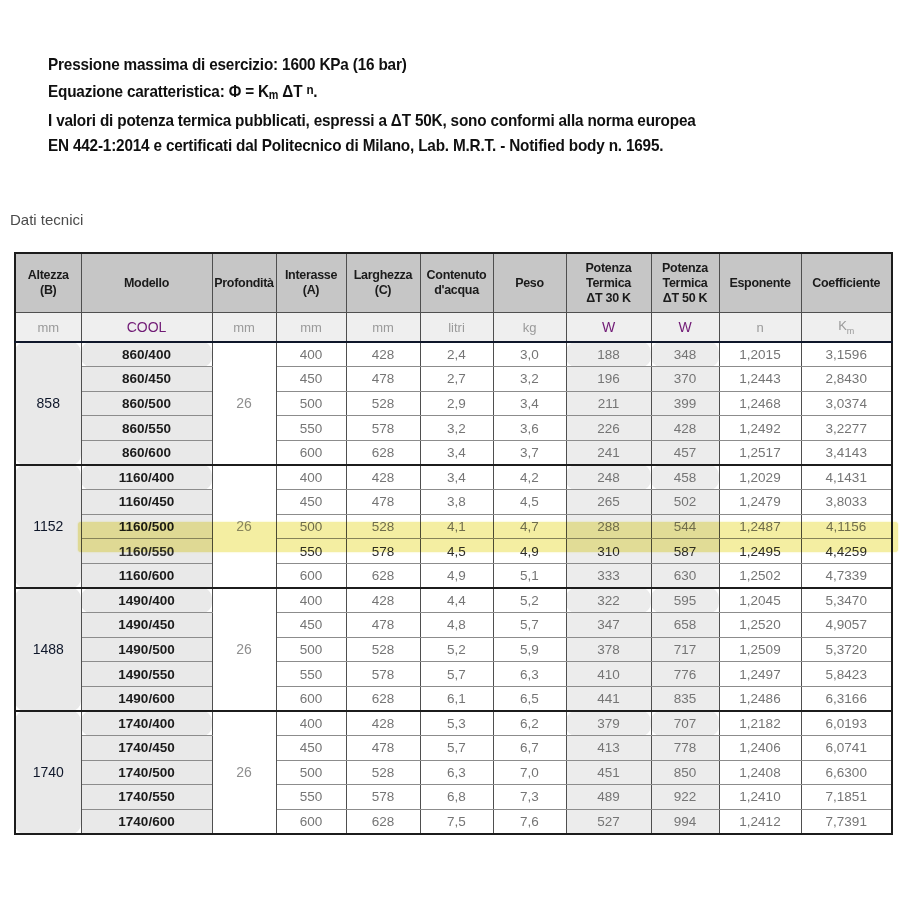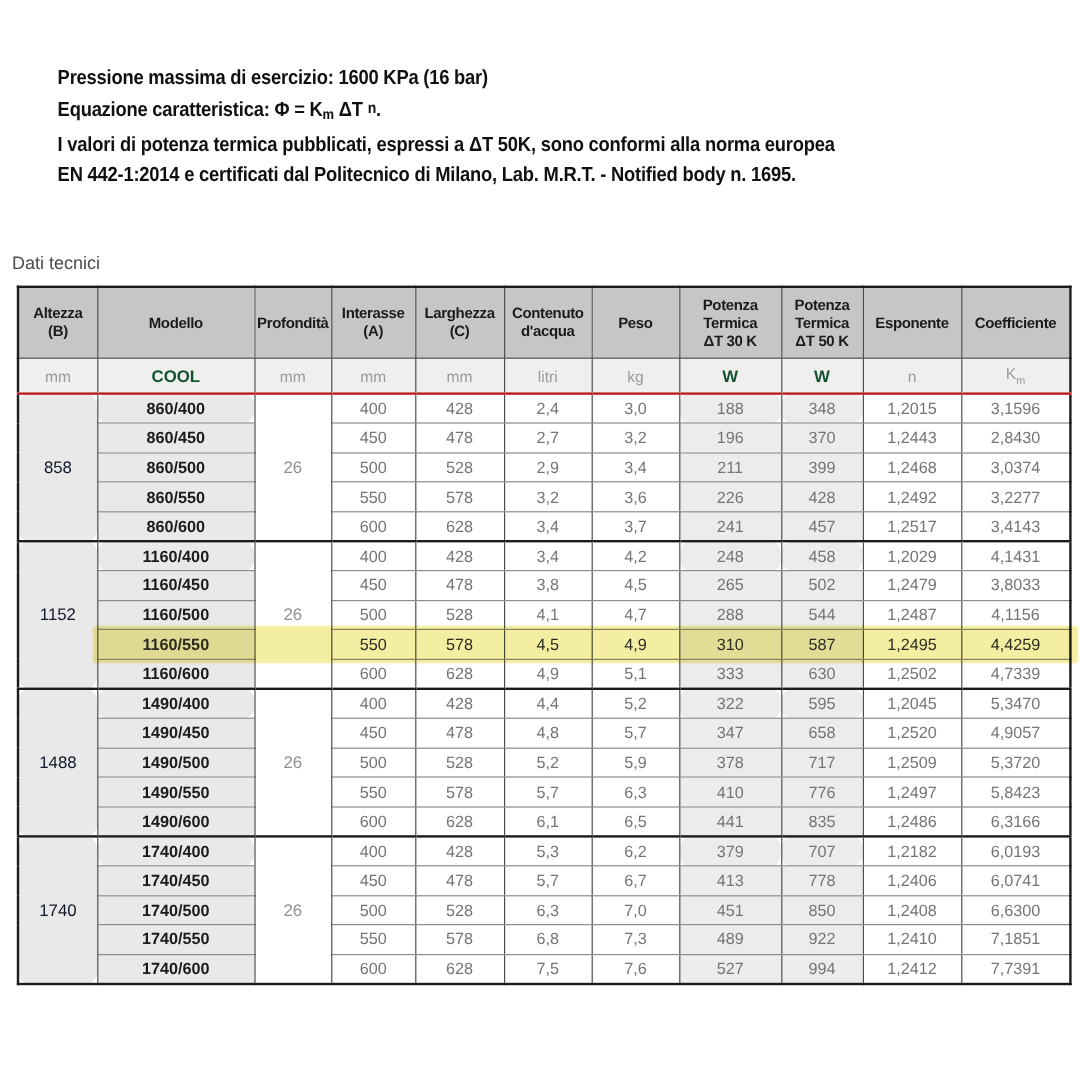--- a/index.html
+++ b/index.html
@@ -16,37 +16,37 @@
   }
   .intro sub{font-size:12px;font-weight:700;vertical-align:-2px;}
   .intro .sup{font-size:13px;font-weight:700;vertical-align:3px;}
   
   .section-title{
     position:absolute;left:10px;top:211px;
     font-size:15px;color:#4b4b4b;
   }
   
   table.datatable{
-    position:absolute;left:14px;top:238px;width:877px;
+    position:absolute;left:14px;top:252px;width:877px;
     border-collapse:collapse;table-layout:fixed;
     border:2px solid #1c1c1c;
   }
   .datatable th,.datatable td{
     border:1px solid #4f4f4f;text-align:center;vertical-align:middle;
     padding:0;overflow:hidden;
   }
   .datatable thead th{
     background:#c6c6c6;height:58px;font-size:12.5px;font-weight:700;
     color:#1b1b1b;line-height:15px;letter-spacing:-0.3px;
   }
   .datatable tr.units td{
     background:#efefef;height:28px;font-size:13px;color:#9a9a9a;
-    border-bottom:2px solid #b91c1c;
-  }
-  .datatable tr.units td.strong{color:#14532d;font-weight:700;font-size:14px;}
+    border-bottom:2px solid #0f172a;
+  }
+  .datatable tr.units td.strong{color:#701a75;font-weight:400;font-size:14px;}
   .datatable tr.units td sub{font-size:9px;}
   .datatable tbody tr{height:24.6px;}
   .datatable tbody td{
     font-size:13.5px;color:#757575;background:#fff;
     border-top:1px solid #8c8c8c;border-bottom:1px solid #8c8c8c;
   }
   .datatable tbody td.altezza{background:#e9e9e9;font-weight:400;color:#0f172a;font-size:14px;}
   .datatable tbody td.model{background:#e9e9e9;font-weight:700;color:#1b1b1b;font-size:13.5px;}
   .datatable tbody td.prof{color:#8f8f8f;font-size:14px;}
   .datatable tbody td.shade{background:#ececec;}

